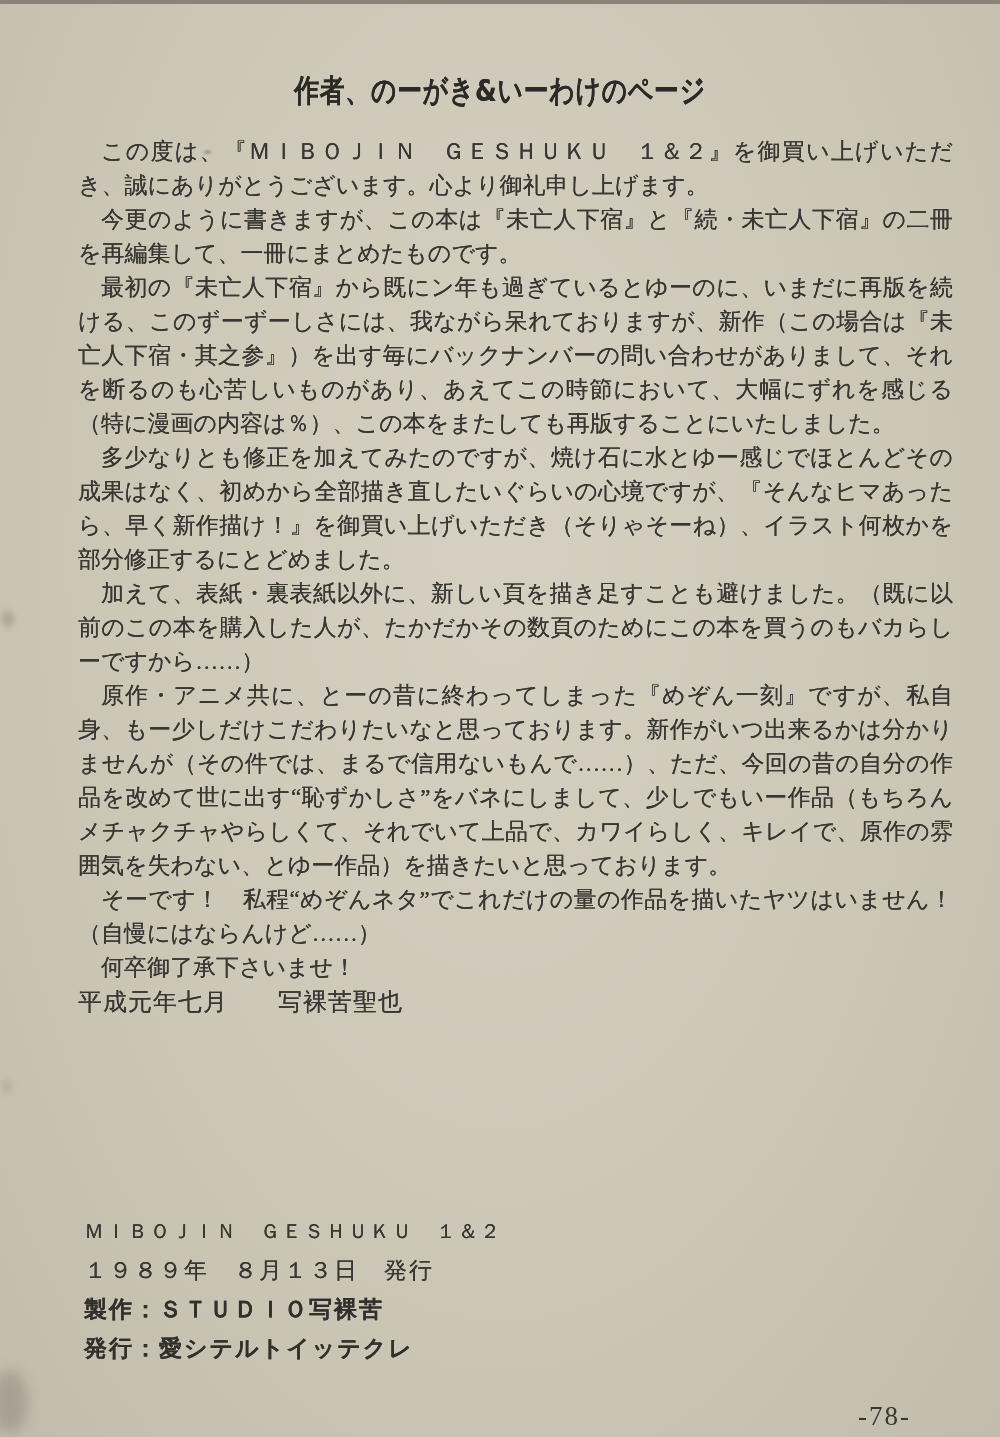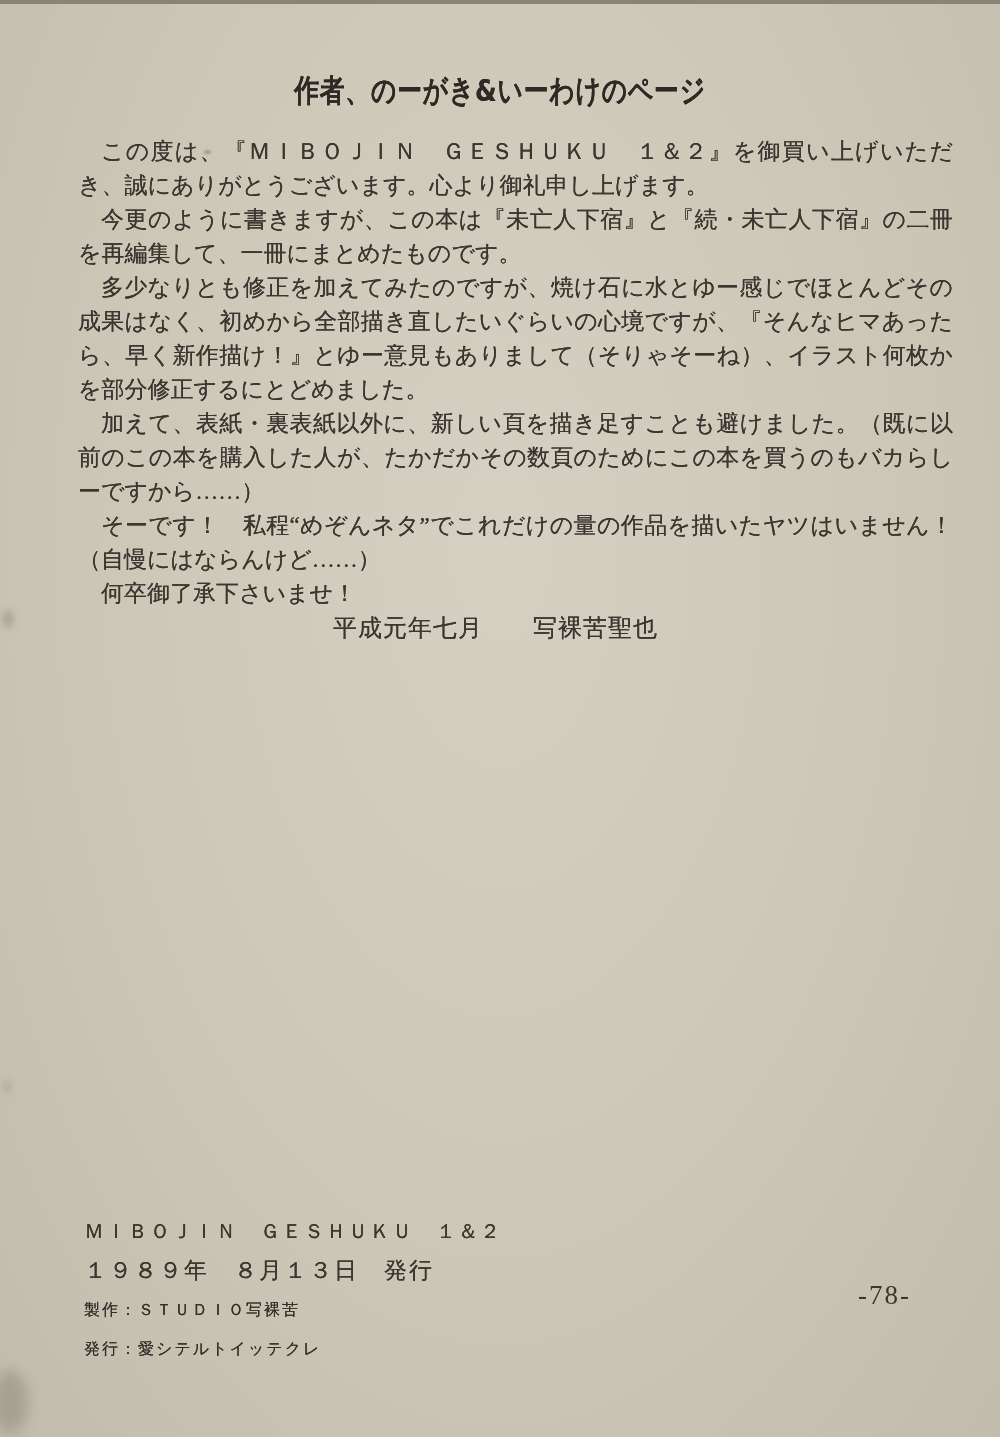--- a/index.html
+++ b/index.html
@@ -42,21 +42,21 @@
     line-height: 34px;
     text-align: justify;
     word-break: break-all;
     text-shadow: 0 0 0.4px #3a3731;
   }
   .body-text p {
     margin: 0;
     text-indent: 23px;
   }
   .signature {
-    text-align: center;
+    text-align: left;
     padding-right: 40px;
     font-size: 24px;
     line-height: 34px;
     letter-spacing: 1px;
   }
   .colophon {
     position: absolute;
     left: 84px;
     top: 1208px;
     text-shadow: 0 0 0.4px #3a3731;
@@ -67,29 +67,29 @@
   }
   .colophon-title {
     font-size: 20px;
     letter-spacing: 2px;
   }
   .colophon-date {
     font-size: 23px;
     letter-spacing: 2px;
   }
   .colophon-production, .colophon-publisher {
-    font-size: 16px;
-    font-weight: normal;
+    font-size: 23px;
+    font-weight: bold;
     letter-spacing: 2px;
     color: #33302b;
   }
   .page-number {
     position: absolute;
     left: 858px;
-    top: 1276px;
+    top: 1397px;
     font-size: 27px;
     letter-spacing: 2px;
     color: #3a3731;
   }
   .smudge {
     position: absolute;
     border-radius: 50%;
     pointer-events: none;
   }
   .smudge-a { left: 2px;  top: 606px;  width: 12px; height: 18px; background: #a19b8d; filter: blur(3px); opacity: .7; }
@@ -100,22 +100,24 @@
 </head>
 <body>
 
 <div class="page">
 
   <h1 class="title">作者、のーがき&amp;いーわけのページ</h1>
 
   <div class="body-text">
     <p>この度は、『ＭＩＢＯＪＩＮ　ＧＥＳＨＵＫＵ　１＆２』を御買い上げいただき、誠にありがとうございます。心より御礼申し上げます。</p>
     <p>今更のように書きますが、この本は『未亡人下宿』と『続・未亡人下宿』の二冊を再編集して、一冊にまとめたものです。</p>
-    <p>多少なりとも修正を加えてみたのですが、焼け石に水とゆー感じでほとんどその成果はなく、初めから全部描き直したいぐらいの心境ですが、『そんなヒマあったら、早く新作描け！』とゆー意見もありまして（そりゃそーね）、イラスト何枚かを部分修正するにとどめました。</p>
+    <p>最初の『未亡人下宿』から既にン年も過ぎているとゆーのに、いまだに再版を続ける、このずーずーしさには、我ながら呆れておりますが、新作（この場合は『未亡人下宿・其之参』）を出す毎にバックナンバーの問い合わせがありまして、それを断るのも心苦しいものがあり、あえてこの時節において、大幅にずれを感じる（特に漫画の内容は％）、この本をまたしても再版することにいたしました。</p>
+    <p>多少なりとも修正を加えてみたのですが、焼け石に水とゆー感じでほとんどその成果はなく、初めから全部描き直したいぐらいの心境ですが、『そんなヒマあったら、早く新作描け！』を御買い上げいただき（そりゃそーね）、イラスト何枚かを部分修正するにとどめました。</p>
     <p>加えて、表紙・裏表紙以外に、新しい頁を描き足すことも避けました。（既に以前のこの本を購入した人が、たかだかその数頁のためにこの本を買うのもバカらしーですから……）</p>
+    <p>原作・アニメ共に、とーの昔に終わってしまった『めぞん一刻』ですが、私自身、もー少しだけこだわりたいなと思っております。新作がいつ出来るかは分かりませんが（その件では、まるで信用ないもんで……）、ただ、今回の昔の自分の作品を改めて世に出す“恥ずかしさ”をバネにしまして、少しでもいー作品（もちろんメチャクチャやらしくて、それでいて上品で、カワイらしく、キレイで、原作の雰囲気を失わない、とゆー作品）を描きたいと思っております。</p>
     <p>そーです！　私程“めぞんネタ”でこれだけの量の作品を描いたヤツはいません！（自慢にはならんけど……）</p>
     <p>何卒御了承下さいませ！</p>
     <div class="signature">平成元年七月　　写裸苦聖也</div>
   </div>
 
   <div class="colophon">
     <div class="colophon-title">ＭＩＢＯＪＩＮ　ＧＥＳＨＵＫＵ　１＆２</div>
     <div class="colophon-date">１９８９年　８月１３日　発行</div>
     <div class="colophon-production">製作：ＳＴＵＤＩＯ写裸苦</div>
     <div class="colophon-publisher">発行：愛シテルトイッテクレ</div>

